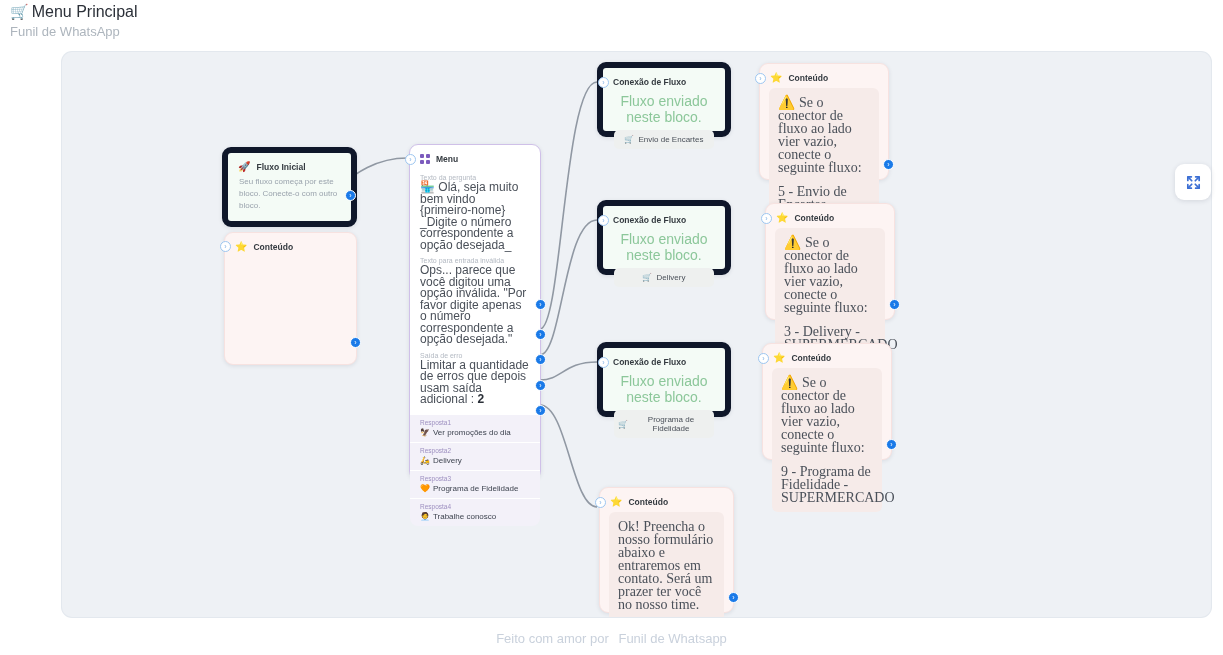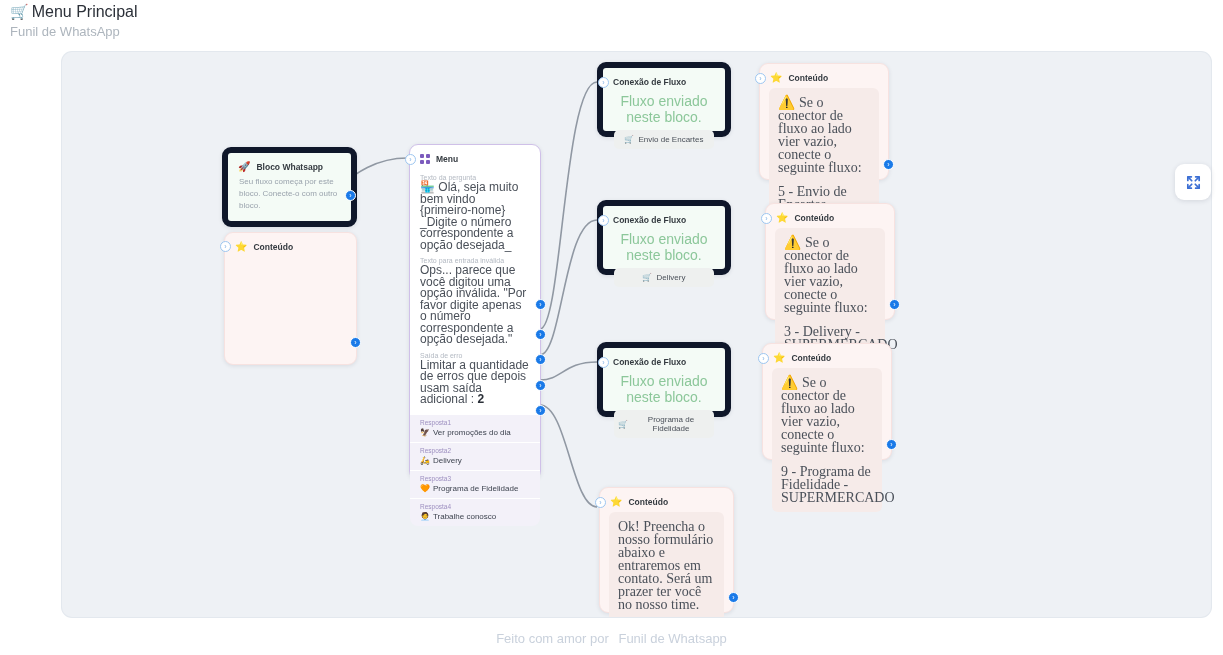--- a/index.html
+++ b/index.html
@@ -144,21 +144,21 @@
 
         <path d="M478,353 C 505,353 510,455 535,455"></path>
 
         <path d="M478,248 C 495,248 500,240 512,238" stroke-opacity="0"></path>
       </g>
     </svg>
 
     <div class="node green" style="left:160px; top:95px; width:135px; height:80px;">
       <div class="node-title">
         <span class="node-emoji">🚀</span>
-        <span>Bloco Whatsapp</span>
+        <span>Fluxo Inicial</span>
       </div>
       <div class="body">Seu fluxo começa por este bloco. Conecte-o com outro bloco.</div>
       <div class="handle" style="right:-5px; bottom:20px;">›</div>
     </div>
 
     <div class="node red" style="left:162px; top:180px; width:133px; height:133px;">
       <div class="node-title">
         <span class="node-emoji">⭐</span>
         <span>Conteúdo</span>
       </div>

